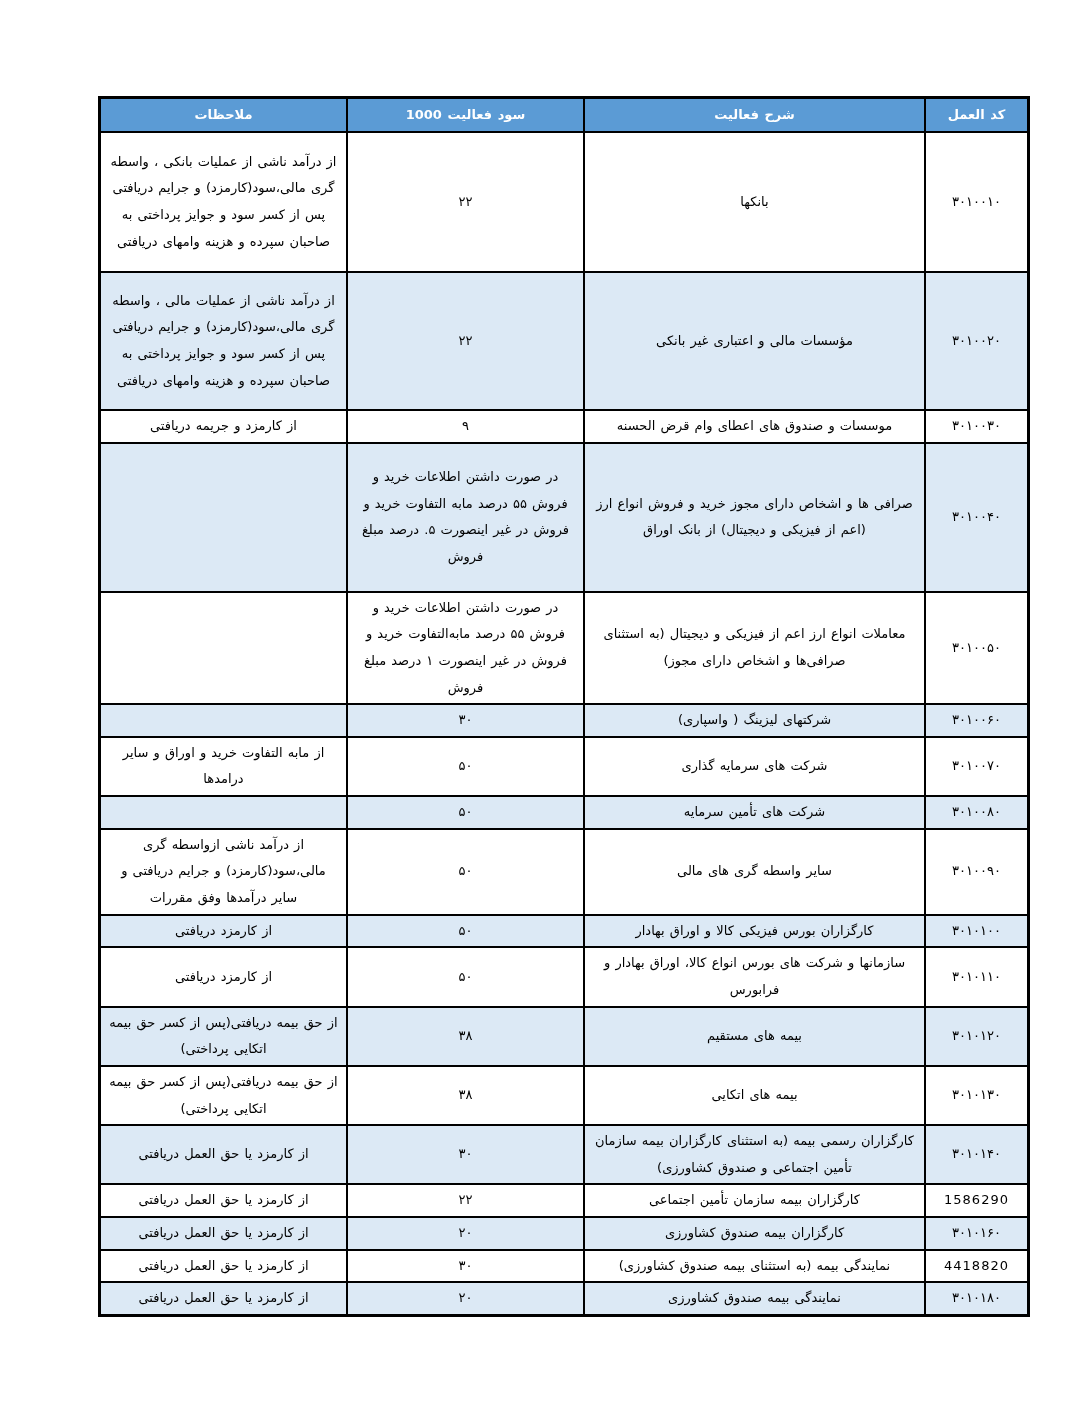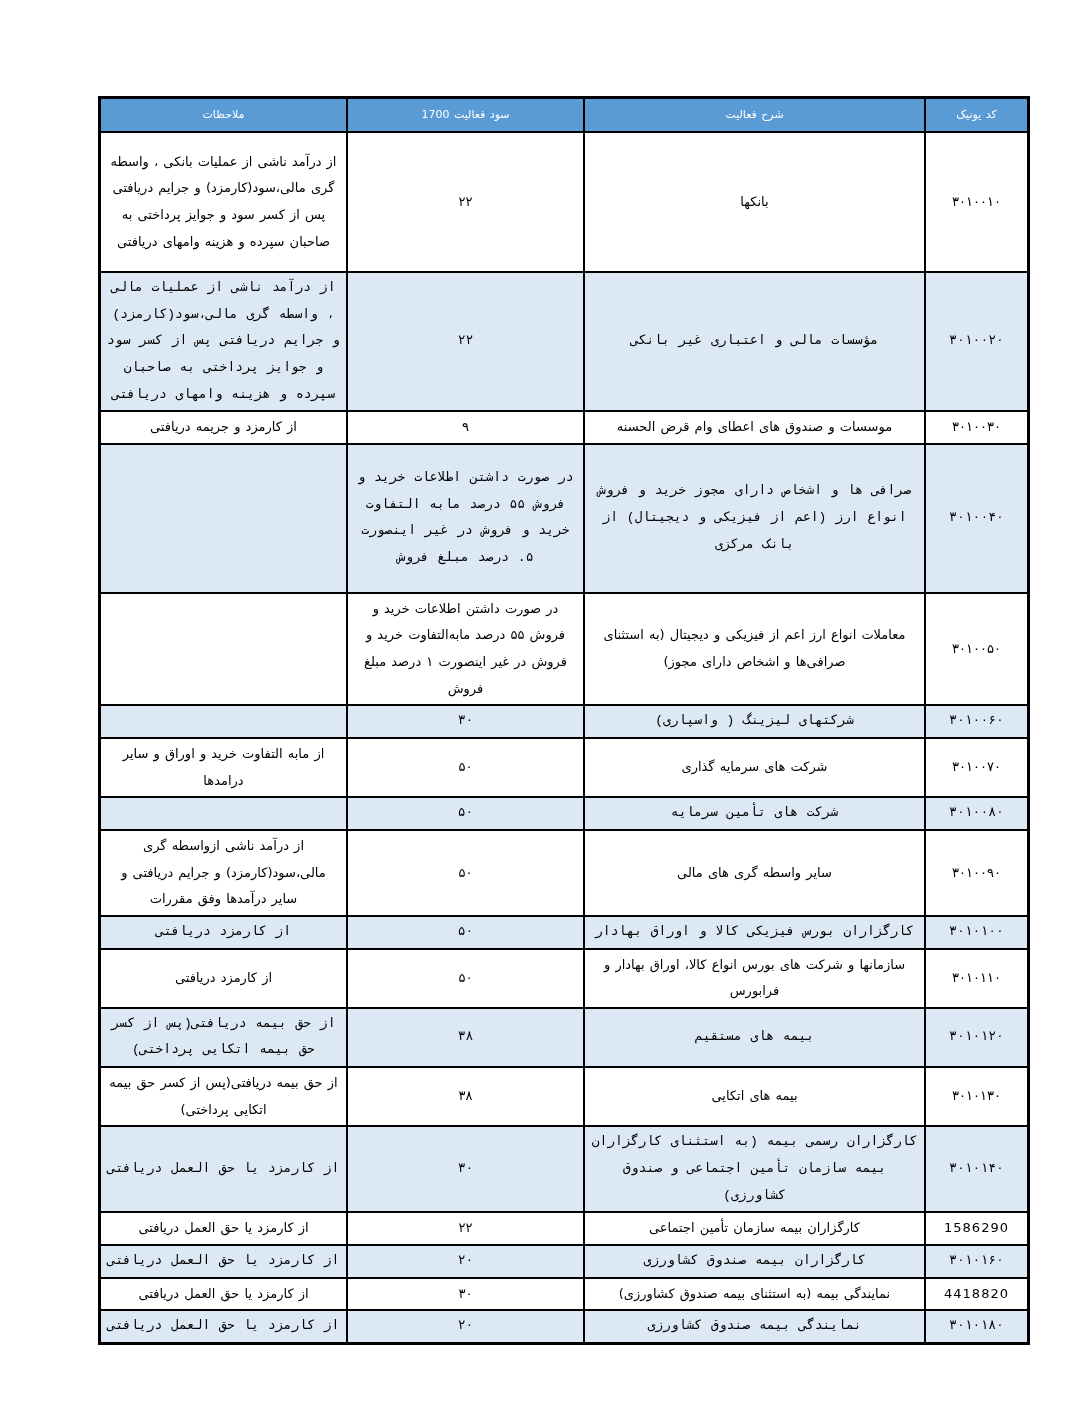--- a/index.html
+++ b/index.html
@@ -33,49 +33,49 @@
     text-align: center;
     vertical-align: middle;
     padding: 2px 6px;
     font-size: 13px;
     line-height: 2.05;
     word-spacing: 1px;
   }
   table.rates th {
     background: var(--header-bg, #5b9bd5);
     color: var(--header-tx, #ffffff);
-    font-weight: normal;
-    font-size: 11px;
+    font-weight: bold;
+    font-size: 13px;
     height: 28px;
     border-bottom-width: 2px;
     line-height: 1.4;
   }
   .col-code   { width: 89px;  }
   .col-desc   { width: 327px; }
   .col-profit { width: 223px; }
   .col-notes  { width: 233px; }
-  tr.band td { background: var(--band-bg, #dce9f5); font-weight: normal; font-family: Liberation Mono, monospace; }
+  tr.band td { background: var(--band-bg, #dce9f5); font-weight: normal; }
   tr.emph td {
     background: var(--plain-bg, #ffffff);
     font-weight: normal;
     border-top-width: 2px;
     border-bottom-width: 2px;
   }
   td.col-code { font-size: 12px; letter-spacing: 1px; }
 </style>
 </head>
 <body>
 
 <div class="page">
   <table class="rates">
     <thead>
       <tr>
-        <th class="col-code">کد یونیک</th>
+        <th class="col-code">کد العمل</th>
         <th class="col-desc">شرح فعالیت</th>
-        <th class="col-profit">سود فعالیت 1700</th>
+        <th class="col-profit">سود فعالیت 1000</th>
         <th class="col-notes">ملاحظات</th>
       </tr>
     </thead>
     <tbody>
         <tr class="emph" style="height: 140px;">
           <td class="col-code">۳۰۱۰۰۱۰</td>
           <td class="col-desc">بانکها</td>
           <td class="col-profit">۲۲</td>
           <td class="col-notes">از درآمد ناشی از عملیات بانکی ، واسطه گری مالی،سود(کارمزد) و جرایم دریافتی پس از کسر سود و جوایز پرداختی به صاحبان سپرده و هزینه وامهای دریافتی</td>
         </tr>
@@ -86,21 +86,21 @@
           <td class="col-notes">از درآمد ناشی از عملیات مالی ، واسطه گری مالی،سود(کارمزد) و جرایم دریافتی پس از کسر سود و جوایز پرداختی به صاحبان سپرده و هزینه وامهای دریافتی</td>
         </tr>
         <tr class="emph" style="height: 31px;">
           <td class="col-code">۳۰۱۰۰۳۰</td>
           <td class="col-desc">موسسات و صندوق های اعطای وام قرض الحسنه</td>
           <td class="col-profit">۹</td>
           <td class="col-notes">از کارمزد و جریمه دریافتی</td>
         </tr>
         <tr class="band" style="height: 149px;">
           <td class="col-code">۳۰۱۰۰۴۰</td>
-          <td class="col-desc">صرافی ها و اشخاص دارای مجوز خرید و فروش انواع ارز (اعم از فیزیکی و دیجیتال) از بانک مرکزی</td>
+          <td class="col-desc">صرافی ها و اشخاص دارای مجوز خرید و فروش انواع ارز (اعم از فیزیکی و دیجیتال) از بانک اوراق</td>
           <td class="col-profit">در صورت داشتن اطلاعات خرید و فروش ۵۵ درصد مابه التفاوت خرید و فروش در غیر اینصورت ۵. درصد مبلغ فروش</td>
           <td class="col-notes"></td>
         </tr>
         <tr class="emph" style="height: 110px;">
           <td class="col-code">۳۰۱۰۰۵۰</td>
           <td class="col-desc">معاملات انواع ارز اعم از فیزیکی و دیجیتال (به استثنای صرافی‌ها و اشخاص دارای مجوز)</td>
           <td class="col-profit">در صورت داشتن اطلاعات خرید و فروش ۵۵ درصد مابه‌التفاوت خرید و فروش در غیر اینصورت ۱ درصد مبلغ فروش</td>
           <td class="col-notes"></td>
         </tr>
         <tr class="band" style="height: 31px;">

